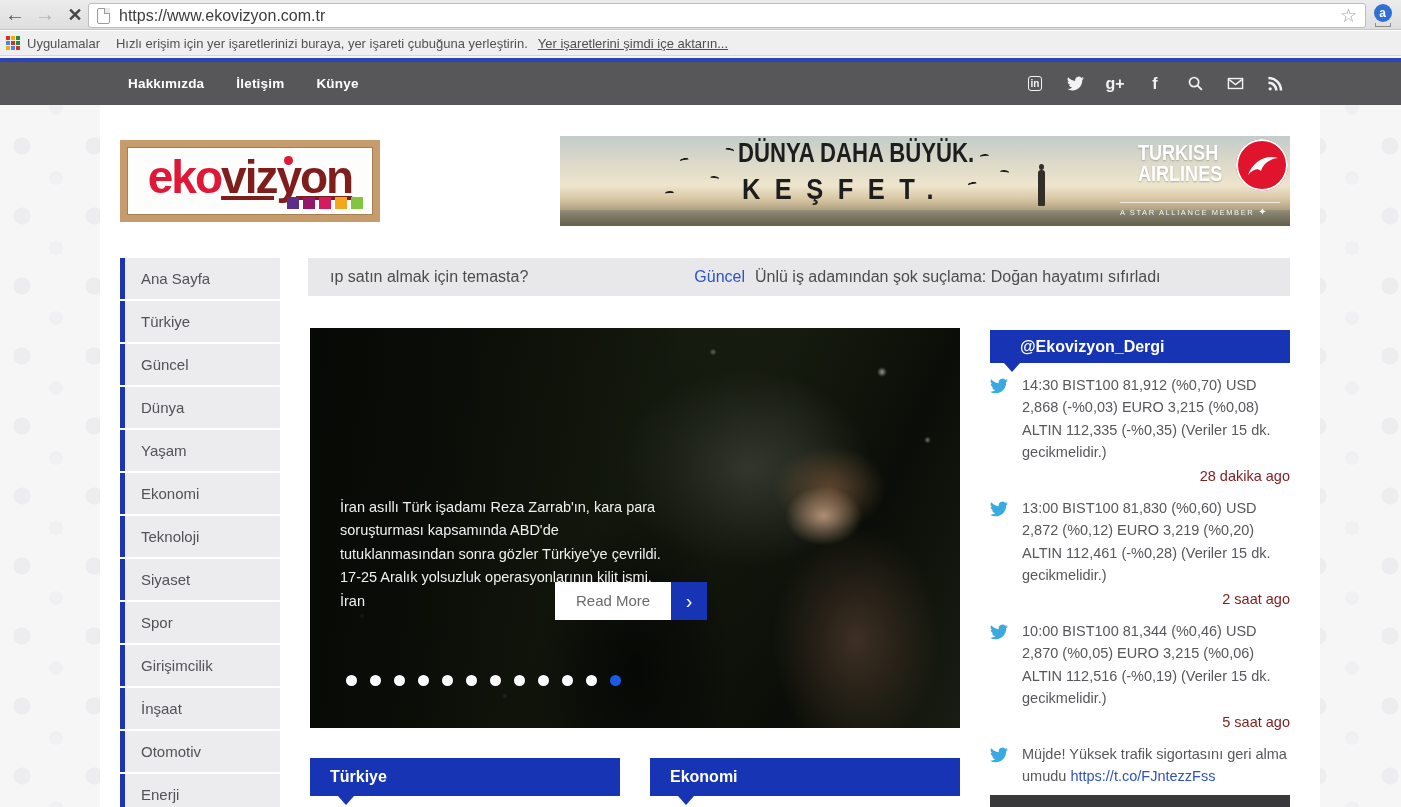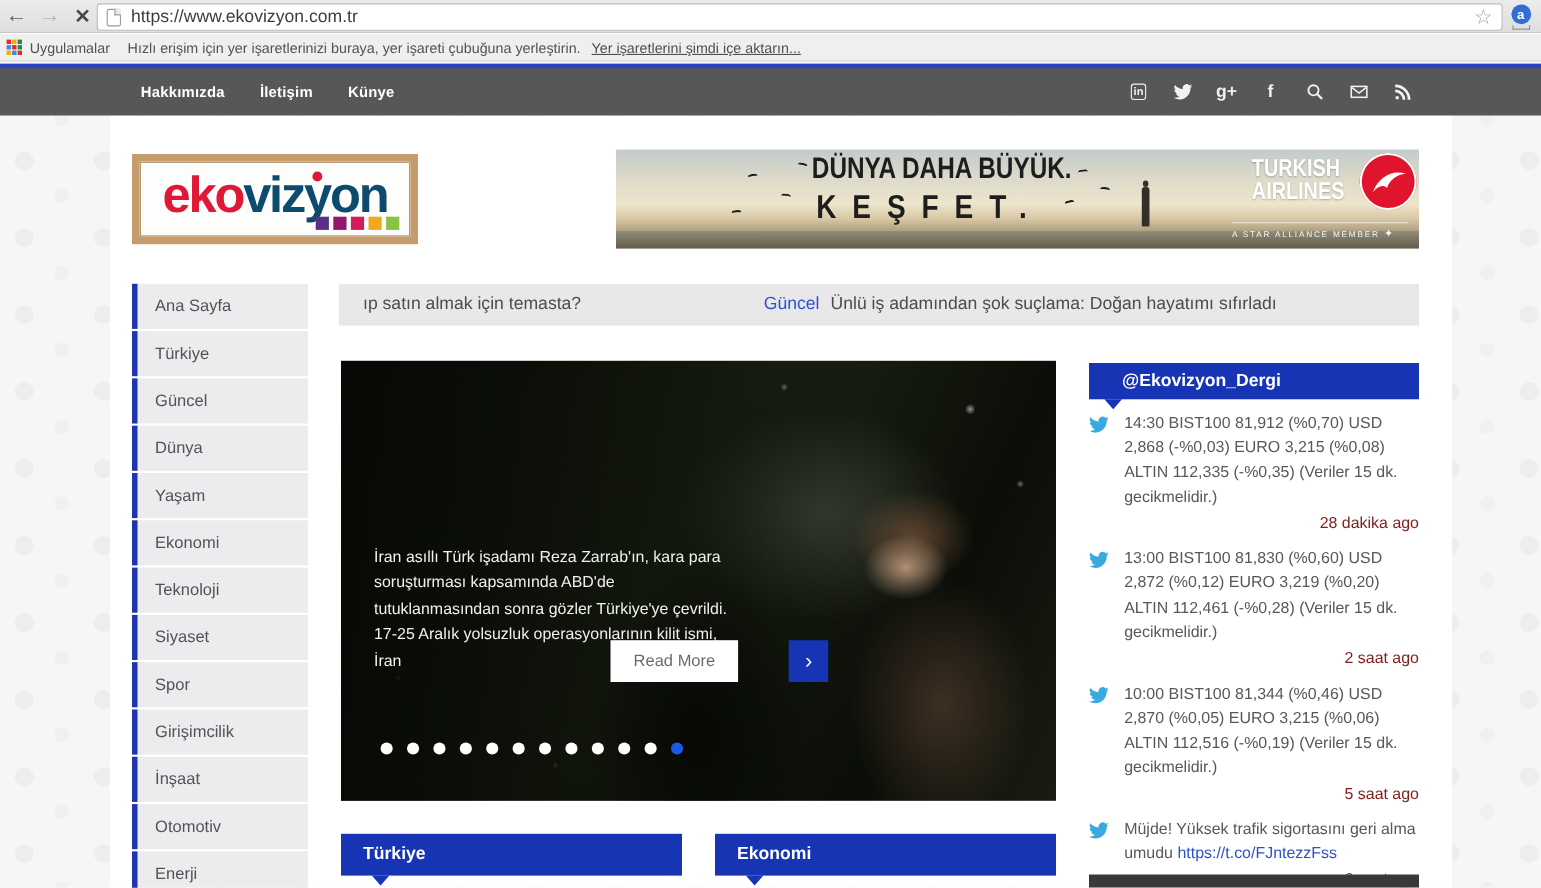--- a/index.html
+++ b/index.html
@@ -46,21 +46,21 @@
   .soc { width:20px; height:20px; color:#f2f2f2; cursor:pointer; display:flex; align-items:center; justify-content:center; }
   .soc svg { width:17px; height:17px; }
   .soc .li-box { font-size:10px; font-weight:bold; border:1.6px solid #f2f2f2; border-radius:3px; padding:1px 2px; }
   .soc .gp, .soc .fb { font-size:16px; font-weight:bold; }
 
   
   #logo { position:absolute; left:120px; top:140px; width:260px; height:82px; background:#fdfdfb;
     border:7px solid #c69c6d; box-shadow:inset 0 0 0 1px #a57f52; display:flex; align-items:center; justify-content:center; cursor:pointer; }
   #logo .wordmark { font-size:46px; font-weight:bold; letter-spacing:-2px; position:relative; top:-4px; }
   #logo .p1 { color:#df1837; }
-  #logo .p2 { color:#0c4a6e; position:relative; }
+  #logo .p2 { color:#7f1d1d; position:relative;text-decoration:underline; }
   #logo .idot { position:absolute; left:157px; top:9px; width:9px; height:9px; border-radius:50%; background:#df1837; }
   #logo .squares { position:absolute; right:10px; bottom:6px; display:flex; gap:4px; }
   #logo .squares i { width:12px; height:12px; }
 
   
   #banner { position:absolute; left:560px; top:136px; width:730px; height:90px; overflow:hidden; cursor:pointer;
     background:linear-gradient(to bottom,#c3ccca 0%,#dedbc9 32%,#eee5cc 55%,#d8c7a4 70%,#a69778 85%,#8d8066 100%); }
   #banner .sea { position:absolute; left:0; bottom:0; width:100%; height:16px;
     background:linear-gradient(to bottom, rgba(125,130,118,.55), rgba(90,86,70,.8)); }
   #banner .h1 { position:absolute; left:178px; top:2px; width:230px; text-align:center; font-size:27px; font-weight:bold;
@@ -102,21 +102,21 @@
       radial-gradient(circle 4px at 30% 92%, rgba(255,255,255,.25), transparent 70%),
       radial-gradient(ellipse 55px 42px at 79% 47%, rgba(208,168,138,.8), transparent 70%),
       radial-gradient(ellipse 80px 60px at 80% 40%, rgba(120,84,56,.7), transparent 70%),
       radial-gradient(ellipse 120px 160px at 84% 78%, rgba(70,52,40,.85), transparent 70%),
       radial-gradient(ellipse 140px 220px at 50% 85%, rgba(6,8,5,.95), transparent 70%),
       radial-gradient(ellipse 180px 140px at 67% 35%, rgba(185,190,180,.22), transparent 70%),
       linear-gradient(115deg, #11150d, #1d2414 45%, #0b0e08 78%, #181c11 100%); }
   #slider .shade { position:absolute; inset:0; background:linear-gradient(90deg, rgba(4,6,3,.82), rgba(4,6,3,.35) 55%, transparent 75%); }
   #slide-headline { position:absolute; left:30px; top:30px; width:335px; font-size:27px; font-weight:bold; line-height:1.55; }
   #slide-desc { position:absolute; left:30px; top:168px; width:330px; font-size:14.5px; line-height:1.62; color:#f0f0f0; }
-  #read-more { position:absolute; left:245px; top:254px; display:flex; cursor:pointer;gap:46px; }
+  #read-more { position:absolute; left:245px; top:254px; display:flex; cursor:pointer; }
   #read-more .rm-label { background:#fff; color:#6b6b6b; font-size:15px; height:38px; line-height:38px; padding:0 21px; }
   #read-more .rm-arrow { width:36px; height:38px; background:#1634b4; color:#fff; font-size:20px; display:flex; align-items:center; justify-content:center; }
   #dots { position:absolute; left:36px; top:347px; display:flex; gap:13px; }
   .dot { width:11px; height:11px; border-radius:50%; background:#fff; cursor:pointer; }
   .dot.active { background:#1b5ae4; }
 
   
   #tw-header { position:absolute; left:990px; top:330px; width:300px; height:33px; background:#1634b4; color:#fff;
     font-size:16px; font-weight:bold; display:flex; align-items:center; padding-left:30px; }
   #tw-header::after { content:""; position:absolute; left:14px; bottom:-9px; border-left:8px solid transparent;

